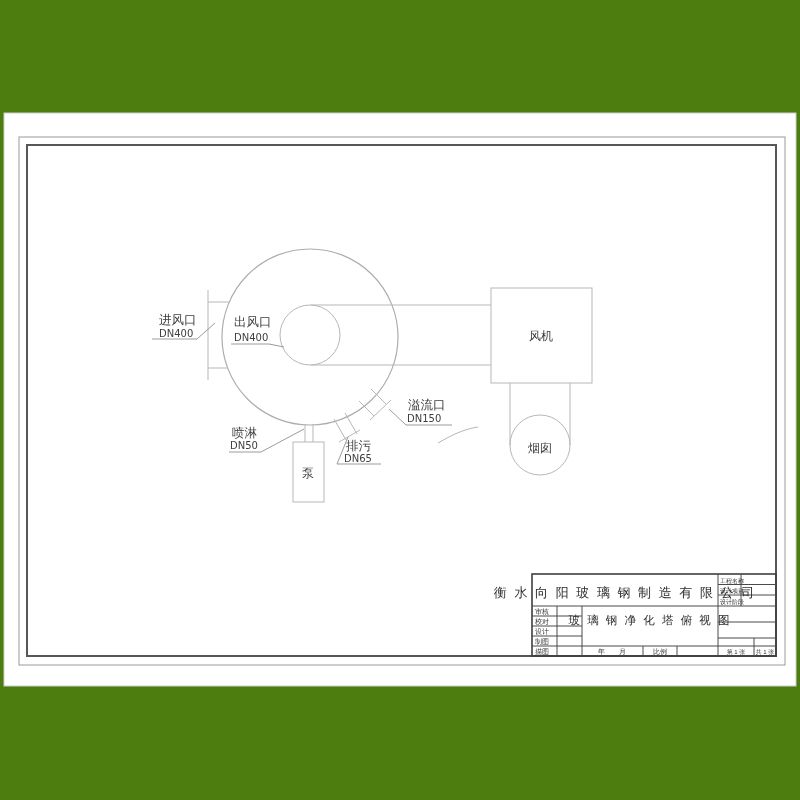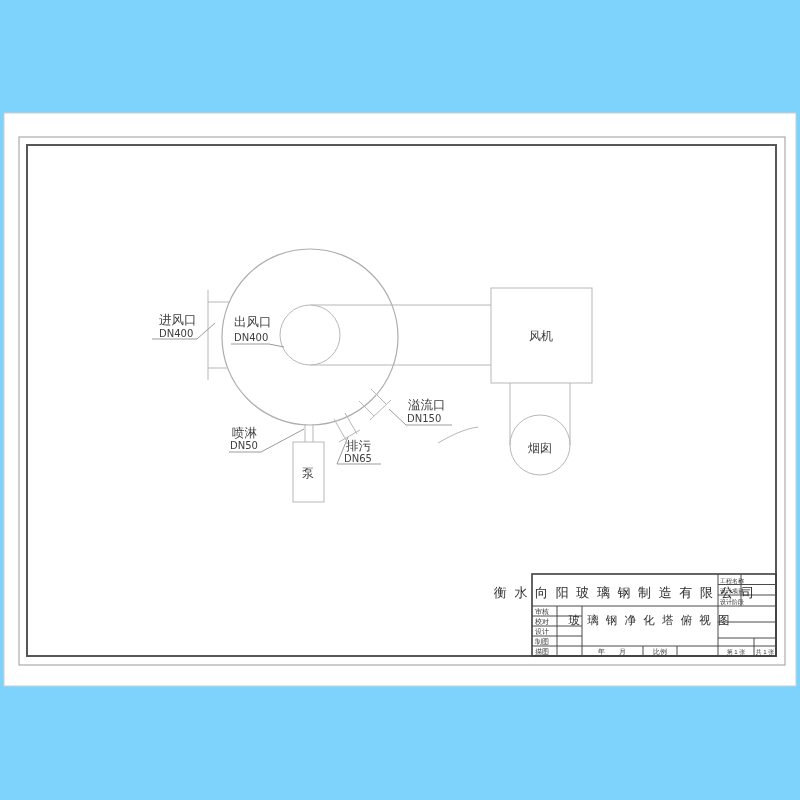--- a/index.html
+++ b/index.html
@@ -1,16 +1,16 @@
 <!DOCTYPE html>
 <html><head>
 <meta charset="utf-8">
 <style>
   html,body{margin:0;padding:0;background:#ffffff;}
-  .stage{position:relative;width:800px;height:800px;background:#7dd3fc;overflow:hidden;
+  .stage{position:relative;width:800px;height:800px;background:#4d7c0f;overflow:hidden;
          font-family:"Liberation Sans",sans-serif;}
   svg{position:absolute;left:0;top:0;}
 
   
   .thin   {stroke:#b7b7b7;stroke-width:1;fill:none;}
   .thin2  {stroke:#adadad;stroke-width:1.2;fill:none;}
   .leader {stroke:#9b9b9b;stroke-width:1;fill:none;}
   .paper  {stroke:#cdcdcd;stroke-width:1;fill:#ffffff;}
   .frameO {stroke:#9a9a9a;stroke-width:1;fill:none;}
   .frameI {stroke:#575757;stroke-width:2;fill:none;}

